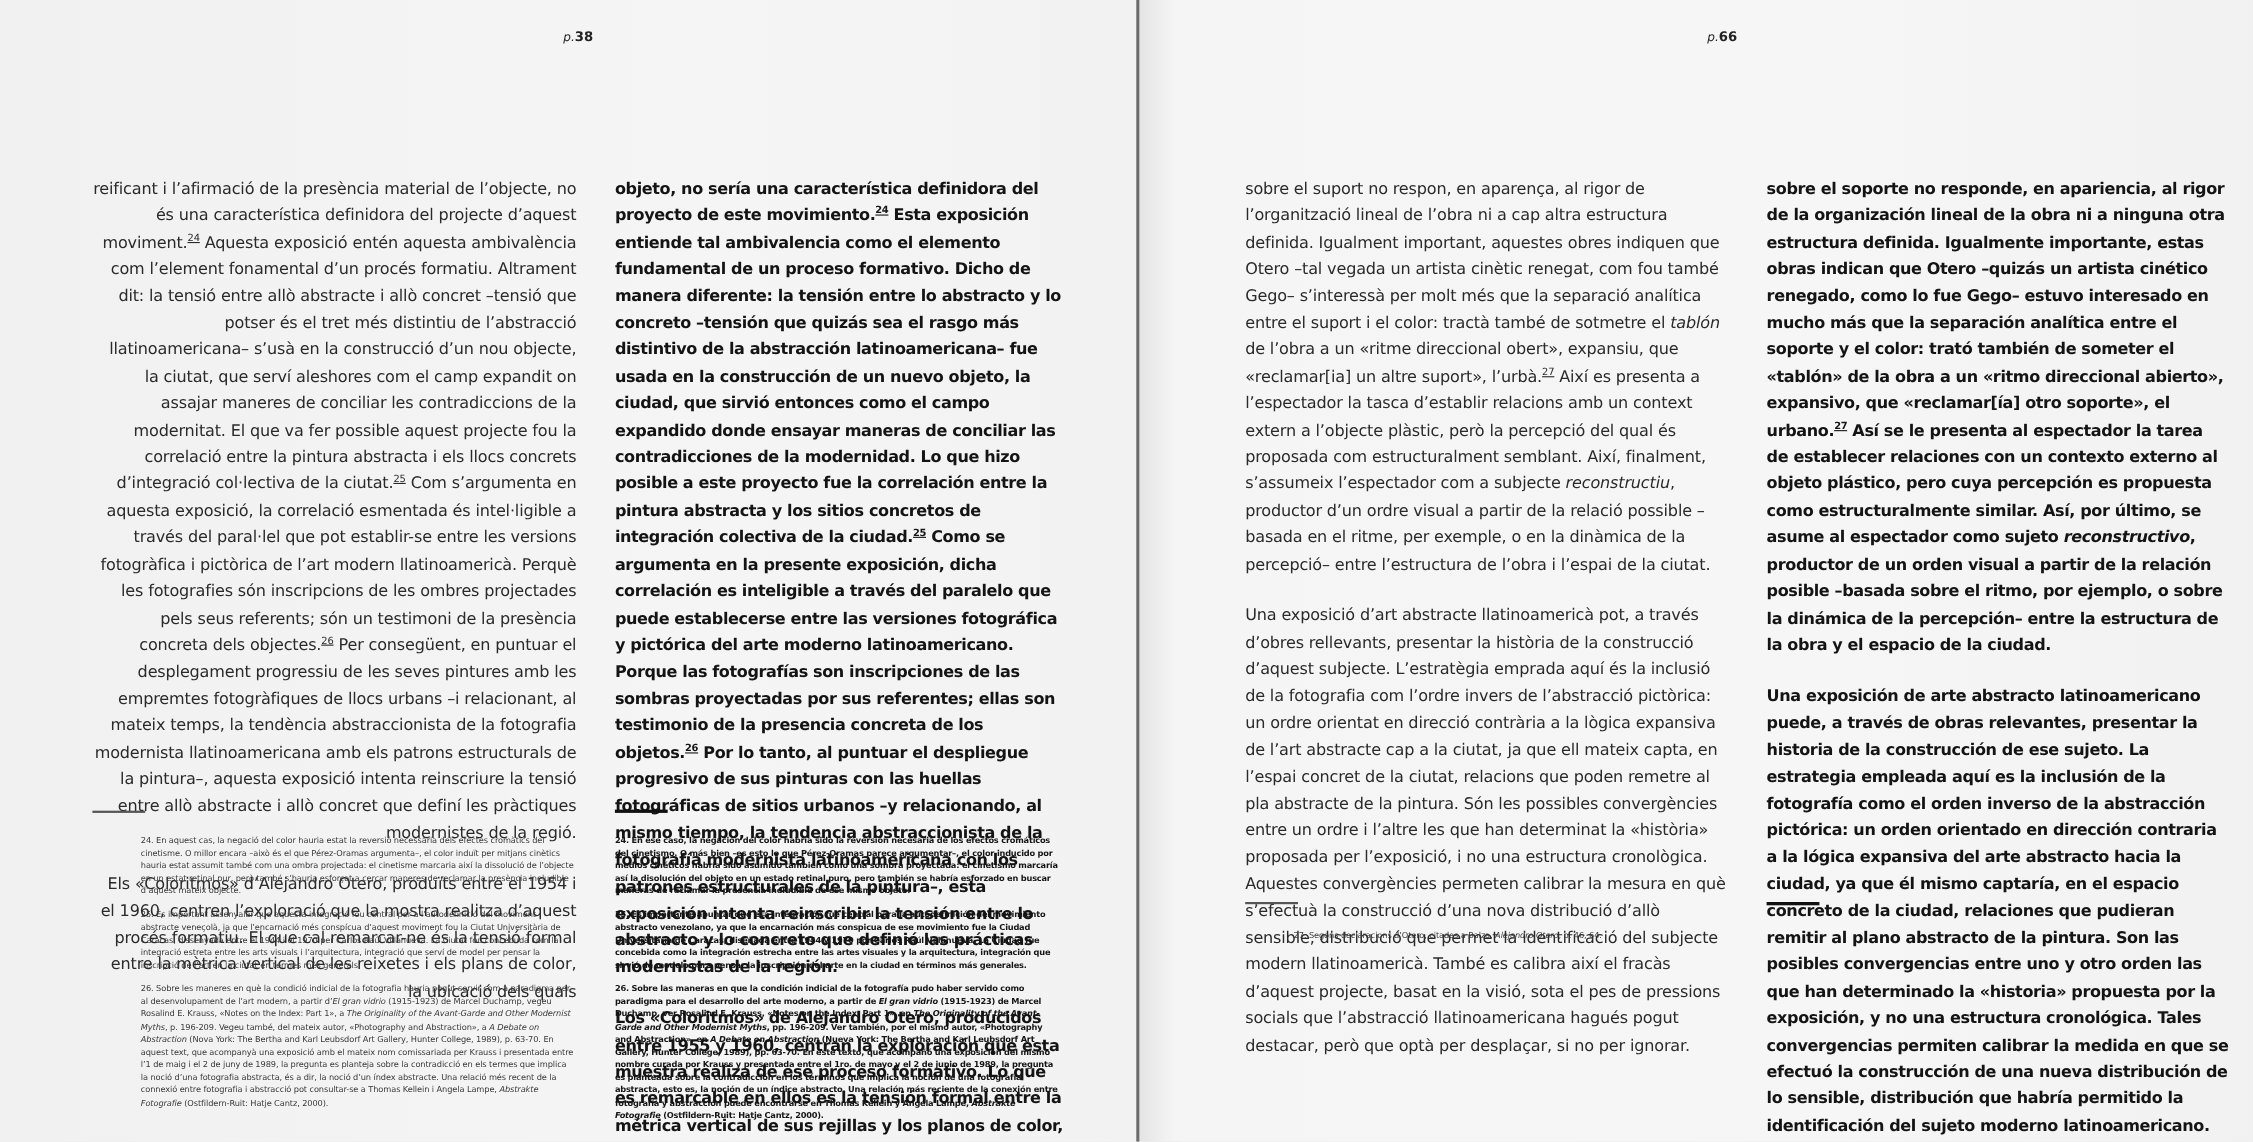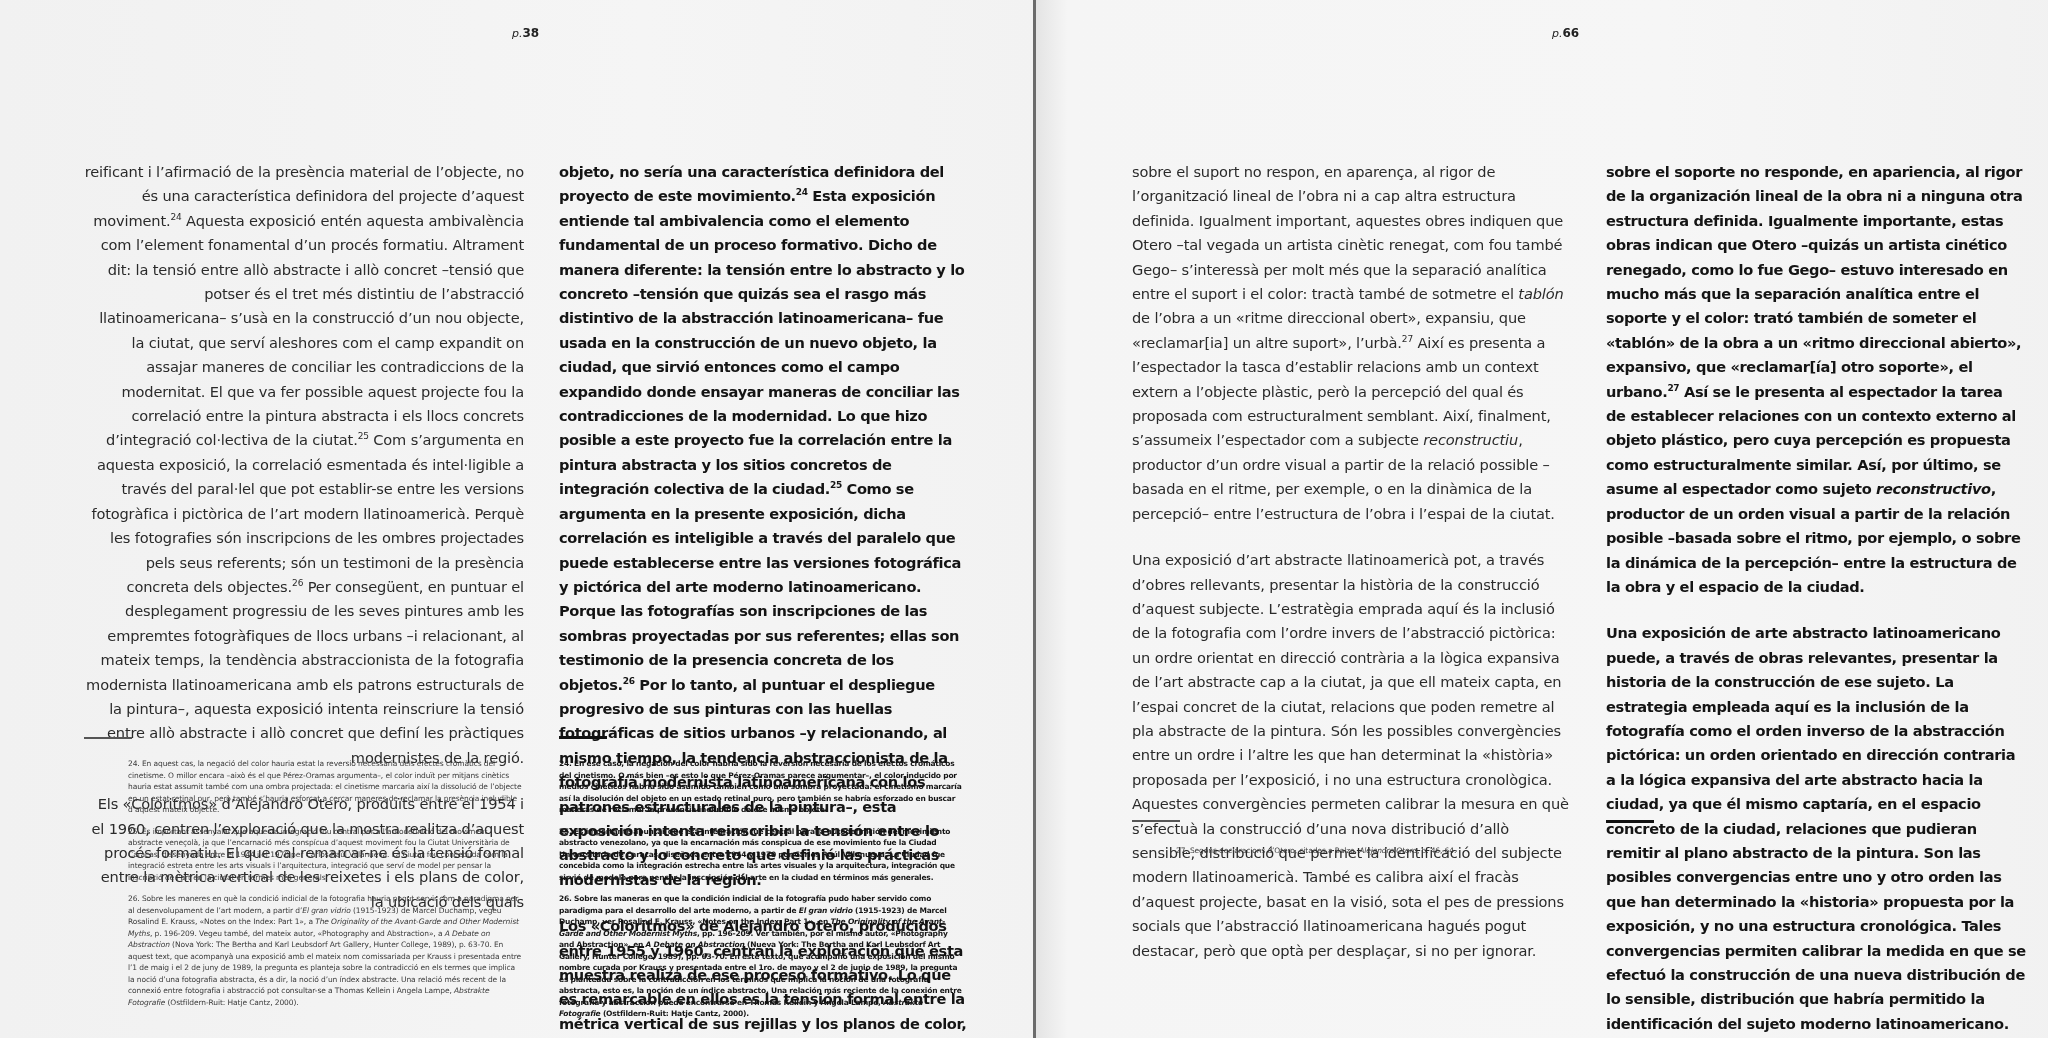--- a/index.html
+++ b/index.html
@@ -25,21 +25,21 @@
   .folio .n { font-weight: bold; }
 
   .col { position: absolute; top: 160px; }
   .col p.body {
     margin: 0 0 22px 0;
     font-size: 14.6px; line-height: 24.4px;
     letter-spacing: -0.15px;
   }
   .col.ca p.body { color: #2a2a2a; }
   .col.es p.body { font-weight: bold; color: #141414; letter-spacing: -0.35px; }
-  sup { font-size: 9px; line-height: 0; vertical-align: 6px; }
+  sup { font-size: 9px; line-height: 0; vertical-align: 6px; text-decoration: underline; }
   .rule { position: absolute; height: 2px; width: 48px; }
   .rule.ca { background: #555; }
   .rule.es { background: #111; height: 3px; }
 
   .notes { position: absolute; }
   .notes p.note {
     margin: 0 0 10px 0;
     font-size: 7.5px; line-height: 11.5px; letter-spacing: -0.1px;
   }
   .notes.ca p.note { color: #3a3a3a; margin-left: 44px; }

